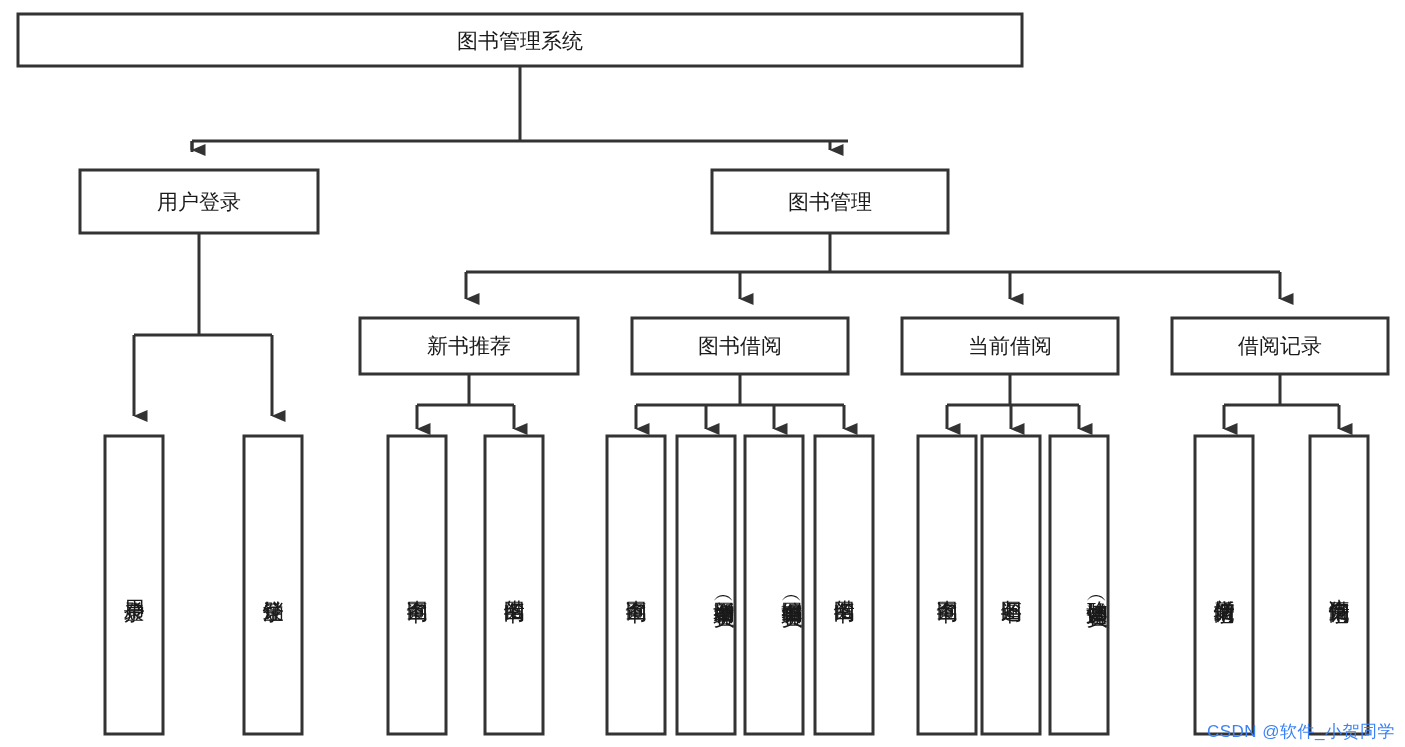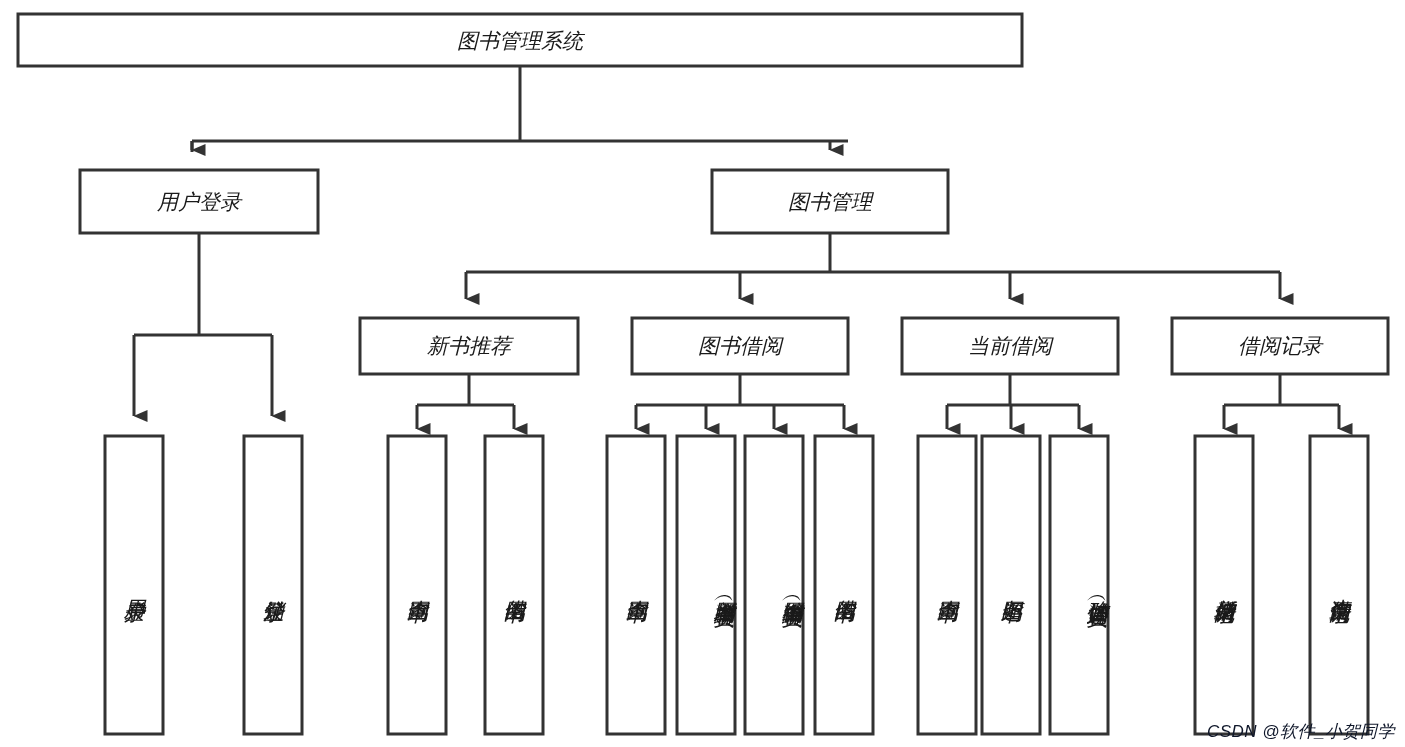--- a/index.html
+++ b/index.html
@@ -9,21 +9,20 @@
   }
   body {
     font-family: "Liberation Sans", "DejaVu Sans", sans-serif;
   }
   #stage {
     position: relative;
     width: 1405px;
     height: 747px;
     background: #ffffff;
     overflow: hidden;
-    font-style: italic;
   }
   #diagram-svg {
     position: absolute;
     left: 0;
     top: 0;
     width: 1405px;
     height: 747px;
   }
   .node-box {
     fill: #ffffff;
@@ -63,21 +62,21 @@
   }
   .vlabel.centered {
     align-items: center;
   }
   .watermark {
     position: absolute;
     right: 10px;
     bottom: 4px;
     font-family: "Liberation Sans", "DejaVu Sans", sans-serif;
     font-size: 17px;
-    color: #0f172a;
+    color: #3b82f6;
     white-space: nowrap;
     letter-spacing: 0.5px;
   }
 </style>
 </head>
 <body>
 
 <div id="stage">
 
   <svg id="diagram-svg" viewBox="0 0 1405 747">

